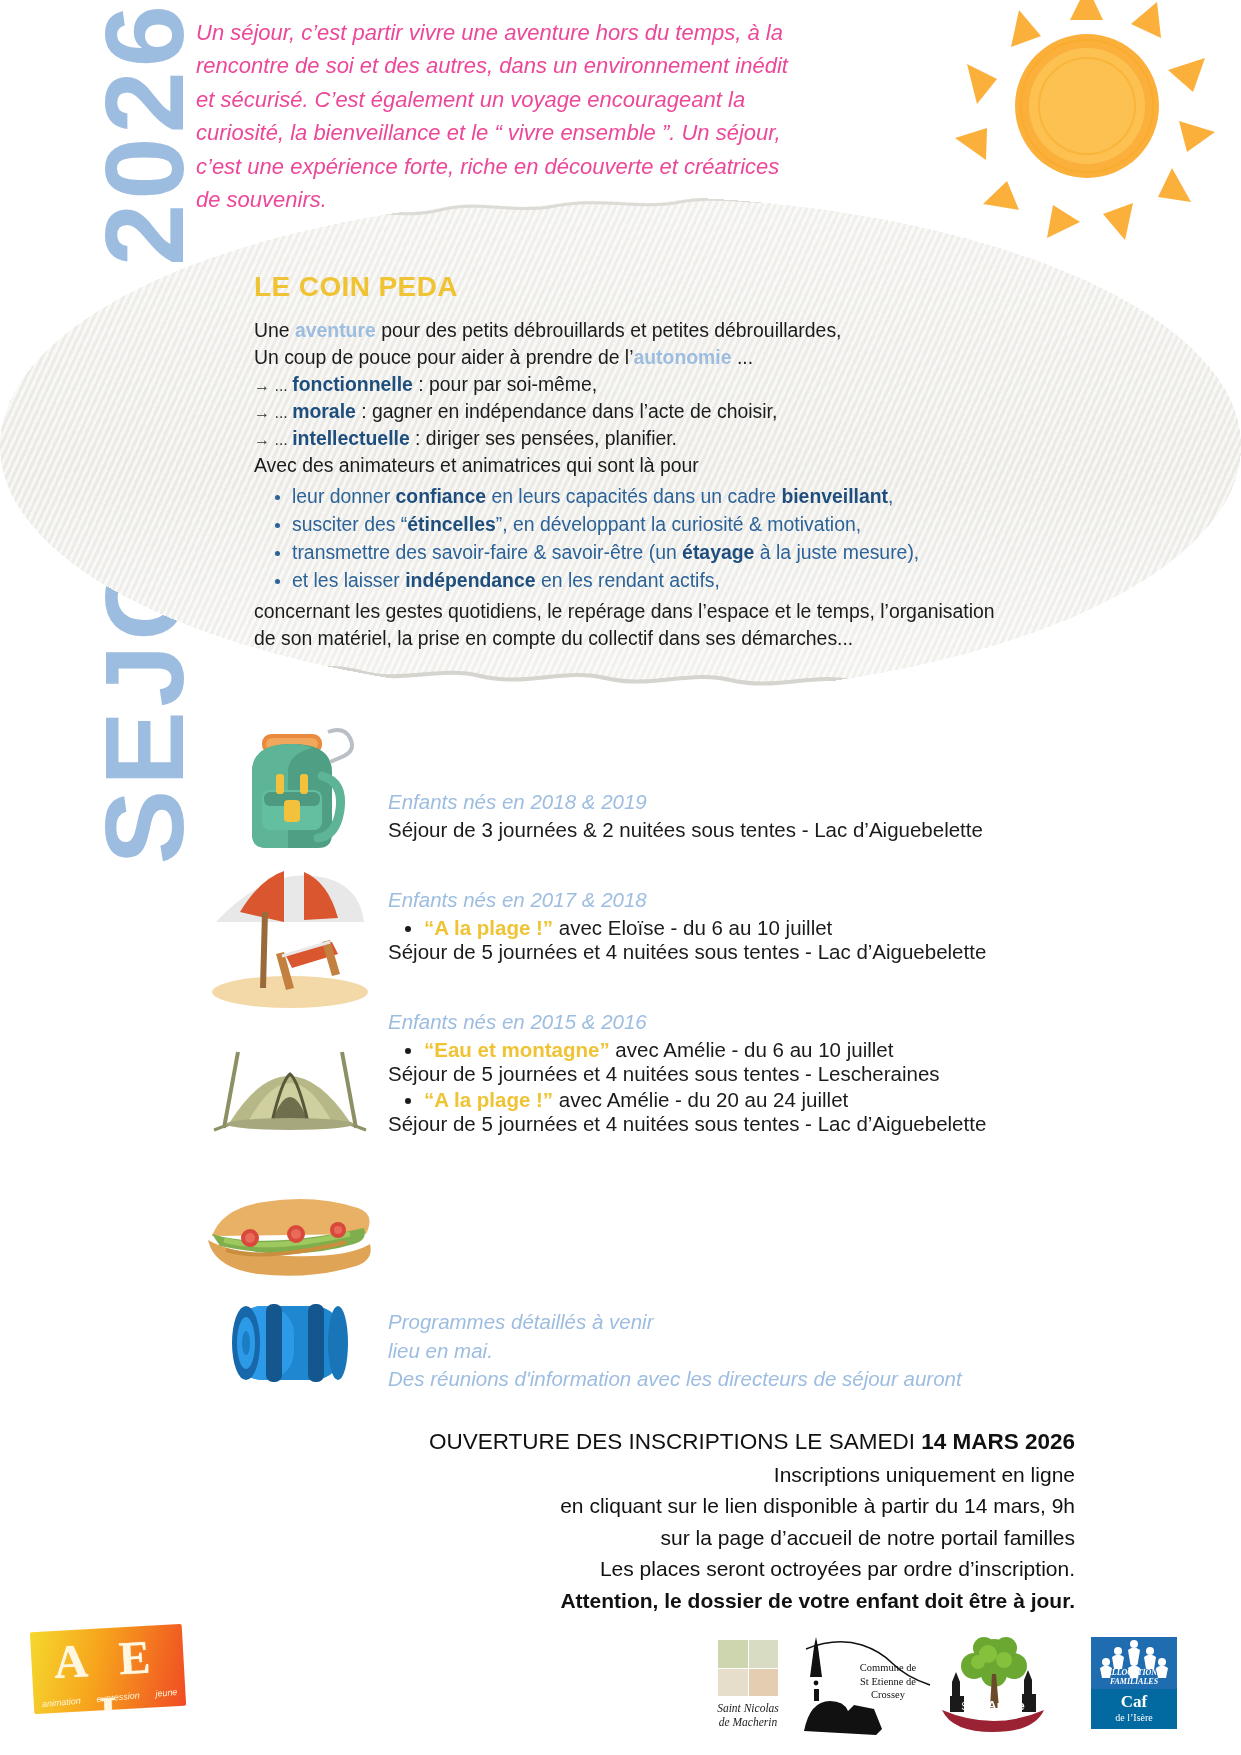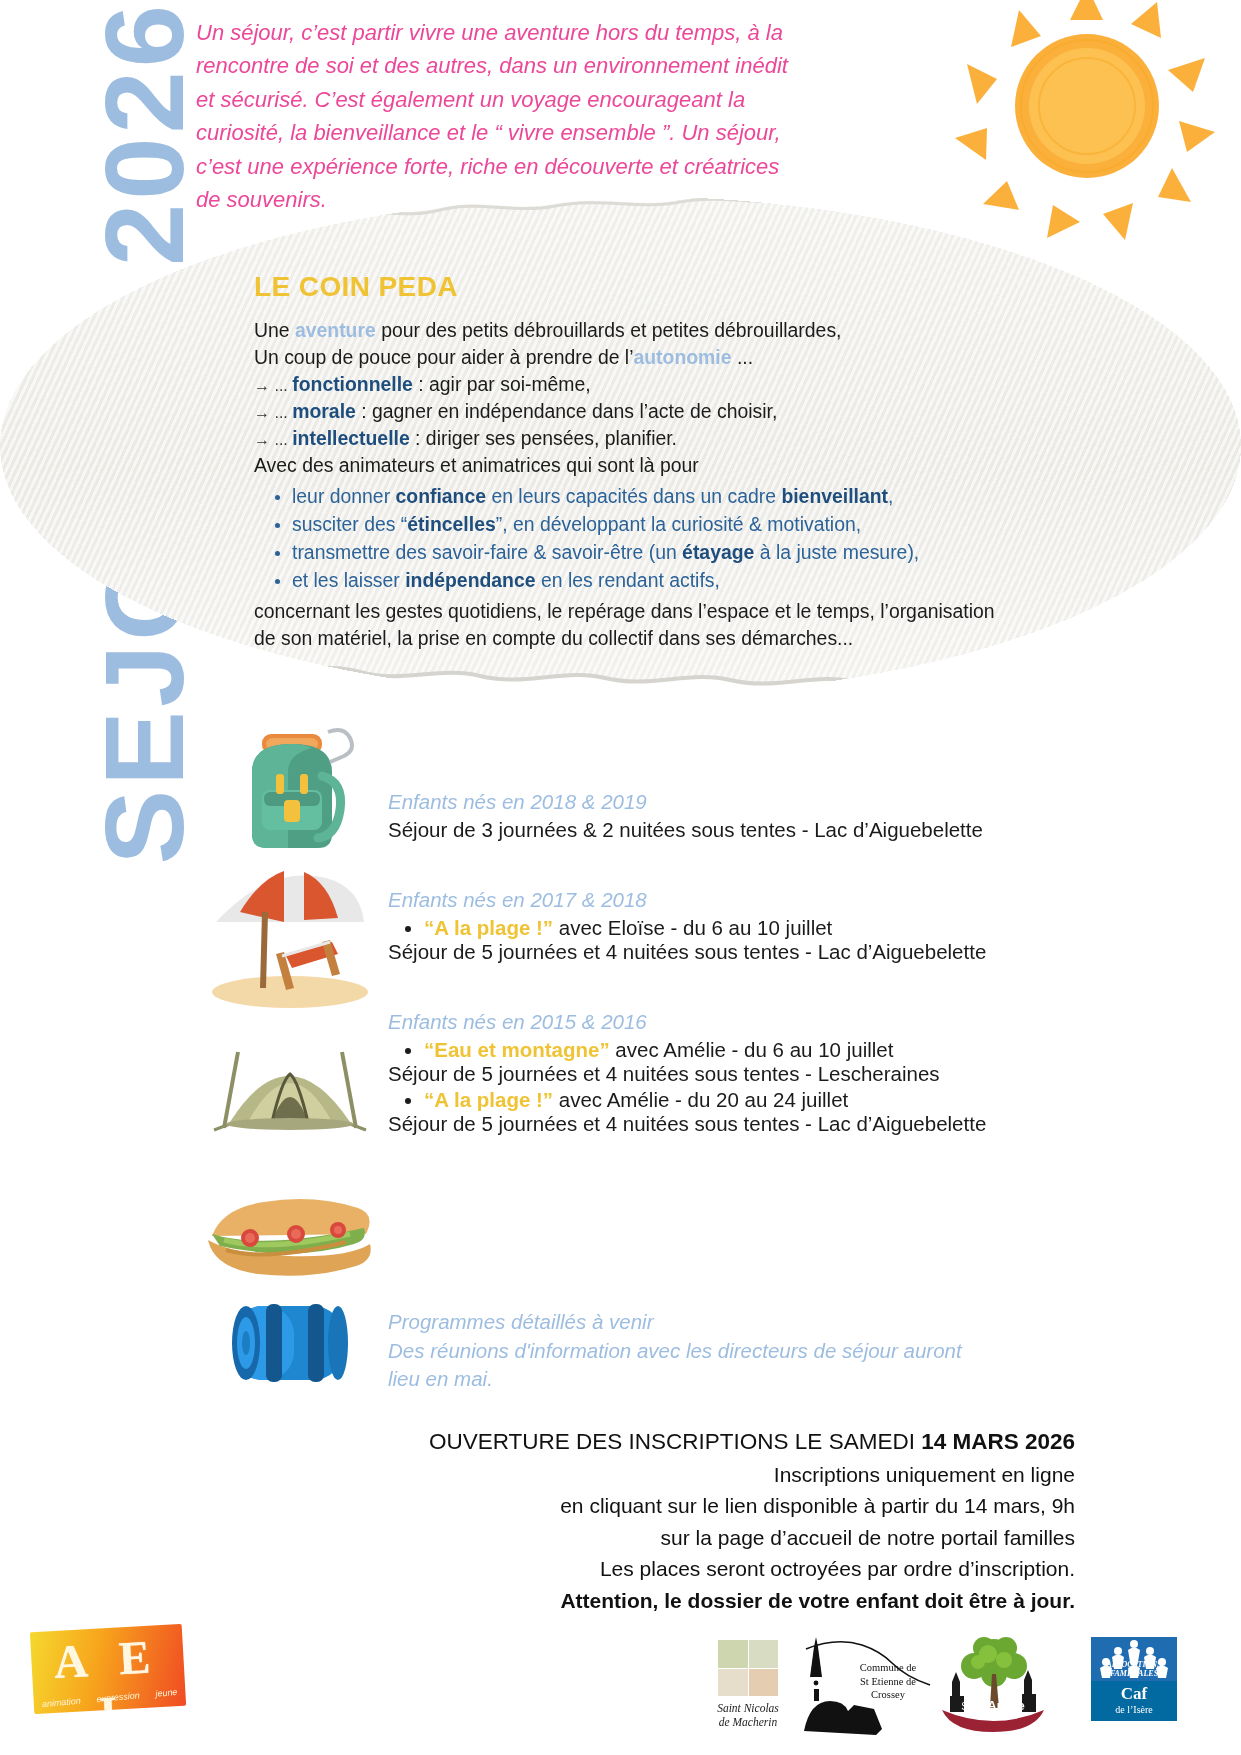--- a/index.html
+++ b/index.html
@@ -202,21 +202,21 @@
     font-family:"Liberation Serif", serif;
     font-size:10.5px;line-height:1.3;color:#111;text-align:center;width:92px;
   }
   .logo-aupre{left:940px;top:1630px;width:106px;height:105px;}
   .logo-aupre .word{
     position:absolute;left:0;right:0;bottom:22px;text-align:center;
     font-size:13px;color:#fff;font-weight:700;
   }
   .logo-aupre .word .s{font-size:10px;font-weight:400;}
   .logo-caf{left:1090px;top:1636px;width:86px;height:96px;border:1px solid #fff;}
-  .logo-caf .top{background:#1f6cb0;height:44px;position:relative;}
+  .logo-caf .top{background:#1f6cb0;height:52px;position:relative;}
   .logo-caf .bot{background:#0369a1;height:40px;text-align:center;color:#fff;}
   .logo-caf .af{
     position:absolute;left:0;right:0;bottom:3px;text-align:center;
     font-family:"Liberation Serif", serif;
     font-style:italic;font-weight:700;font-size:8px;line-height:1.15;color:#fff;
   }
   .logo-caf .caf-t{font-size:17px;font-weight:700;padding-top:3px;font-family:"Liberation Serif", serif;}
   .logo-caf .caf-s{font-size:10px;font-family:"Liberation Serif", serif;}
 </style>
 </head>
@@ -277,21 +277,21 @@
     </svg>
   </div>
 
   <div class="peda">
     <h2>LE COIN PEDA</h2>
 
     <p><span>Une </span><span class="hl-blue">aventure</span><span> pour des petits débrouillards et petites débrouillardes,</span></p>
 
     <p><span>Un coup de pouce pour aider à prendre de l’</span><span class="hl-blue">autonomie</span><span> ...</span></p>
 
-    <p class="arrow-line"><span class="arrow">→ ... </span><b>fonctionnelle</b><span> : agir par soi-même,</span></p>
+    <p class="arrow-line"><span class="arrow">→ ... </span><b>fonctionnelle</b><span> : pour par soi-même,</span></p>
     <p class="arrow-line"><span class="arrow">→ ... </span><b>morale</b><span> : gagner en indépendance dans l’acte de choisir,</span></p>
     <p class="arrow-line"><span class="arrow">→ ... </span><b>intellectuelle</b><span> : diriger ses pensées, planifier.</span></p>
 
     <p>Avec des animateurs et animatrices qui sont là pour</p>
 
     <ul>
       <li><span>leur donner </span><b>confiance</b><span> en leurs capacités dans un cadre </span><b>bienveillant</b><span>,</span></li>
       <li><span>susciter des “</span><b>étincelles</b><span>”, en développant la curiosité &amp; motivation,</span></li>
       <li><span>transmettre des savoir-faire &amp; savoir-être (un </span><b>étayage</b><span> à la juste mesure),</span></li>
       <li><span>et les laisser </span><b>indépendance</b><span> en les rendant actifs,</span></li>
@@ -399,22 +399,22 @@
       <ul>
         <li><span class="nm">“A la plage !”</span><span> avec Amélie - du 20 au 24 juillet</span></li>
       </ul>
       <p class="desc">Séjour de 5 journées et 4 nuitées sous tentes - Lac d’Aiguebelette</p>
     </div>
 
   </div>
 
   <div class="notes">
     <p>Programmes détaillés à venir</p>
+    <p>lieu en mai.</p>
     <p>Des réunions d'information avec les directeurs de séjour auront</p>
-    <p>lieu en mai.</p>
   </div>
 
   <div class="reg">
     <p class="opening"><span>OUVERTURE DES INSCRIPTIONS LE SAMEDI </span><b>14 MARS 2026</b></p>
     <p>Inscriptions uniquement en ligne</p>
     <p>en cliquant sur le lien disponible à partir du 14 mars, 9h</p>
     <p>sur la page d’accueil de notre portail familles</p>
     <p>Les places seront octroyées par ordre d’inscription.</p>
     <p class="warn">Attention, le dossier de votre enfant doit être à jour.</p>
   </div>

